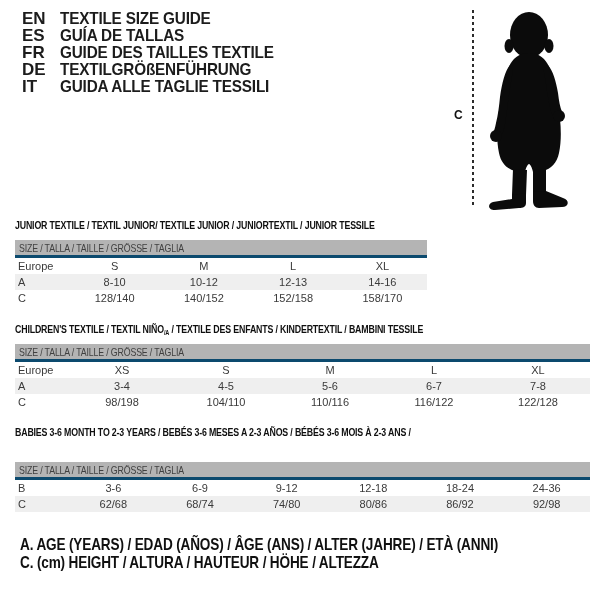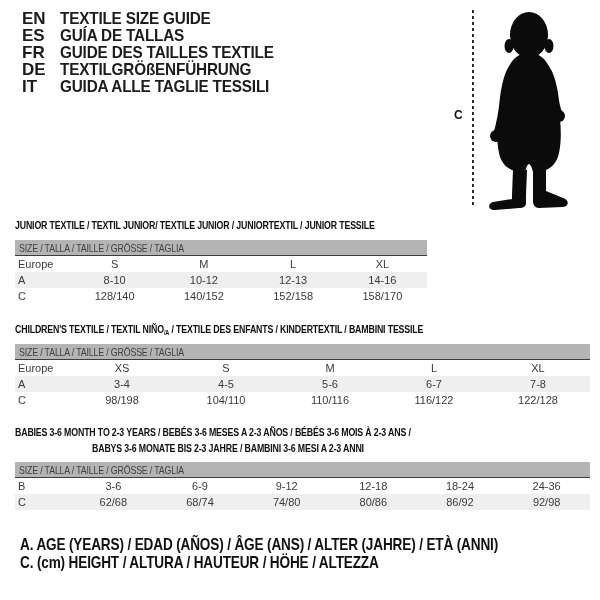--- a/index.html
+++ b/index.html
@@ -26,21 +26,21 @@
   .t1-title{top:217px;}
   .t2-title{top:321px;}
   .t3-title{top:424px;}
   .t2-title sub{font-size:7px;vertical-align:baseline;position:relative;top:2px;}
   table.size-tbl{position:absolute;left:15px;border-collapse:collapse;table-layout:fixed;font-size:11px;}
   #junior-table{top:240px;width:412px;}
   #children-table{top:344px;width:575px;}
   #babies-table{top:462px;width:575px;}
   .size-tbl th{
     background:#b4b4b4;height:15px;text-align:left;font-weight:normal;
-    color:#404040;padding:0 0 0 4px;border-bottom:1px solid #0c4a6e;
+    color:#404040;padding:0 0 0 4px;border-bottom:3px solid #0c4a6e;
   }
   .size-tbl td{height:16px;padding:0;color:#3a3a3a;text-align:center;}
   .size-tbl td.rlabel{text-align:left;padding-left:3px;}
   .size-tbl tr.shaded td{background:#efefef;}
 
   
   .footnotes{position:absolute;left:20px;top:536px;}
   .footnote{font-weight:bold;font-size:17px;line-height:17.5px;color:#101010;white-space:nowrap;}
 </style>
 </head>
@@ -178,21 +178,20 @@
       <td>104/110</td>
       <td>110/116</td>
       <td>116/122</td>
       <td>122/128</td>
     </tr>
   </tbody>
 </table>
 
 <div class="tbl-title t3-title">
   <div><span class="sq">BABIES 3-6 MONTH TO 2-3 YEARS / BEBÉS 3-6 MESES A 2-3 AÑOS / BÉBÉS 3-6 MOIS À 2-3 ANS /</span></div>
-  <div><span class="sq">BABYS 3-6 MONATE BIS 2-3 JAHRE / BAMBINI 3-6 MESI A 2-3 ANNI</span></div>
 </div>
 <table class="size-tbl" id="babies-table">
   <colgroup>
       <col style="width:55px">
       <col>
       <col>
       <col>
       <col>
       <col>
       <col>

